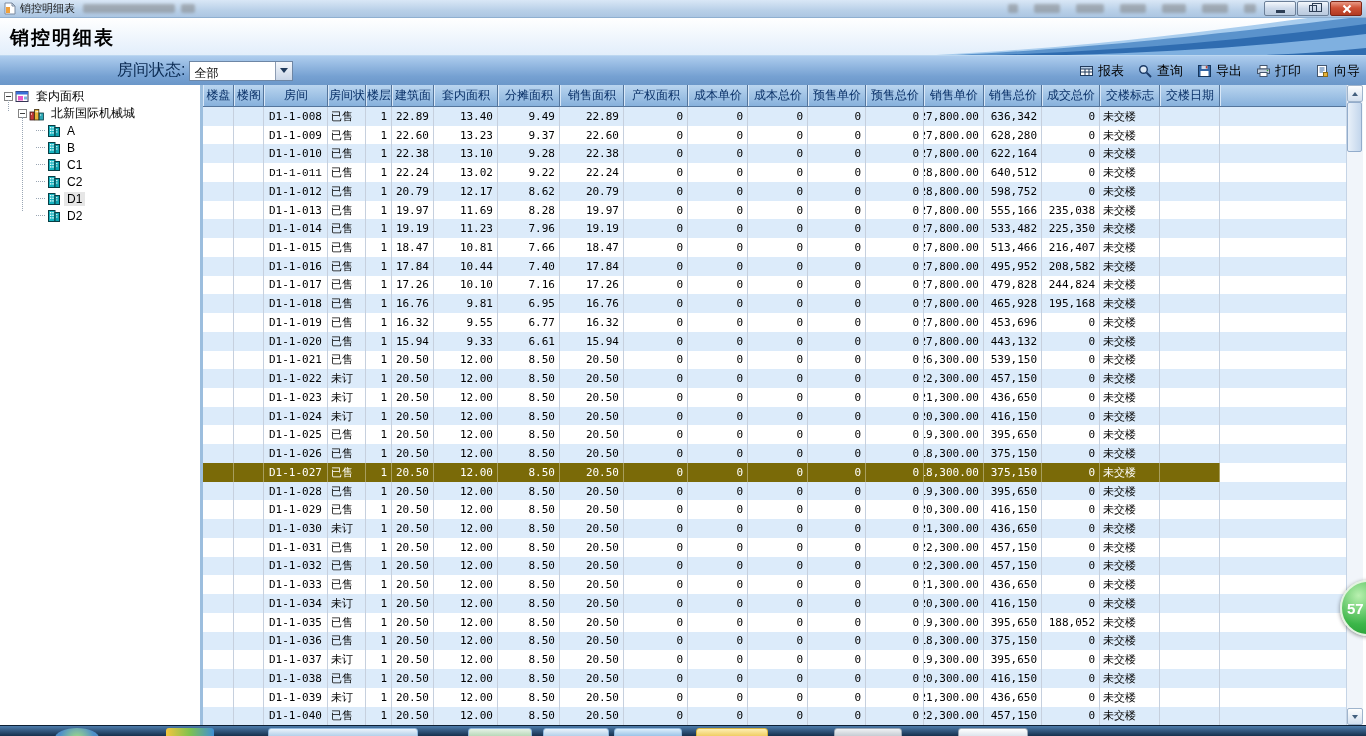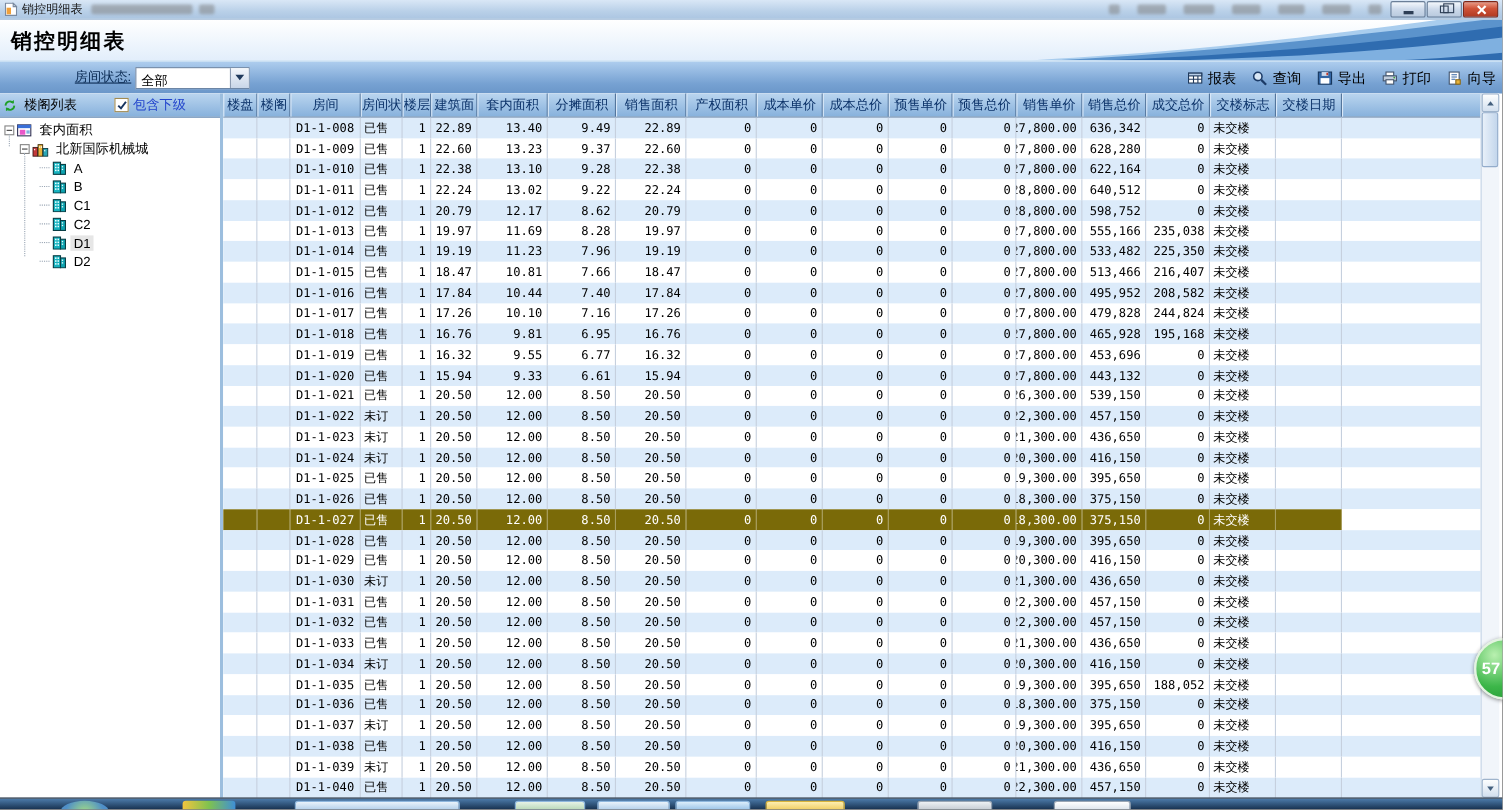--- a/index.html
+++ b/index.html
@@ -39,21 +39,21 @@
     background:linear-gradient(#ffffff,#e2eefb); overflow:hidden;
   }
   .pagetitle { position:absolute; left:10px; top:7px; font-size:19px; font-weight:bold; letter-spacing:2px; color:#000; }
   .swoosh { position:absolute; right:0; top:0; }
   
   .filterband {
     position:absolute; left:0; top:55px; width:1366px; height:30px;
     background:linear-gradient(#aecdee,#76a1d2 70%,#6b97c9);
     border-top:1px solid #bcd7f0; display:flex; align-items:center;
   }
-  .filterlabel { margin-left:68px; font-size:12px; color:#0a2a52;text-decoration:underline; }
+  .filterlabel { margin-left:117px; font-size:16px; color:#0a2a52; }
   .combo { margin-left:4px; width:104px; height:20px; background:#fff; border:1px solid #6d86a5; display:flex; position:relative; }
   .combo .val { flex:1; font-size:12px; padding:3px 0 0 4px; color:#000; }
   .combo .drop {
     width:17px; border-left:1px solid #8d9cb2;
     background:linear-gradient(#f4f7fb,#c9d6e8); display:flex; align-items:center; justify-content:center;
   }
   .combo .drop i { width:0; height:0; border-left:4px solid transparent; border-right:4px solid transparent; border-top:5px solid #203a5c; }
   .toolbar { margin-left:auto; margin-right:6px; display:flex; align-items:center; gap:14px; }
   .toolbtn { display:flex; align-items:center; gap:4px; font-size:13px; color:#000; cursor:default; }
   
@@ -237,37 +237,20 @@
             </svg>
           </span>
           <span>向导</span>
         </span>
       </div>
   </div>
 
   <div class="main">
 
     <div class="sidebar">
-      <div class="sidebar-header">
-        <span class="ticon" style="margin-left:3px">
-          <svg width="12" height="12" viewBox="0 0 12 12">
-              <path d="M2 6a4 4 0 0 1 7-2.5" fill="none" stroke="#1fa02a" stroke-width="1.6"></path>
-              <path d="M9.6 0.8 L9.6 4.2 L6.2 3.4 Z" fill="#1fa02a"></path>
-              <path d="M10 6a4 4 0 0 1-7 2.5" fill="none" stroke="#1fa02a" stroke-width="1.6"></path>
-              <path d="M2.4 11.2 L2.4 7.8 L5.8 8.6 Z" fill="#1fa02a"></path>
-            </svg>
-        </span>
-        <span class="sh-title">楼阁列表</span>
-        <span class="cbx">
-          <svg id="cbx-check" width="10" height="10" viewBox="0 0 10 10">
-              <polyline points="1.5,5 4,7.5 8.5,1.5" fill="none" stroke="#16335e" stroke-width="1.8"></polyline>
-            </svg>
-        </span>
-        <span class="include-label">包含下级</span>
-      </div>
       <div class="tree" id="tree">
           <div class="tree-row" style="padding-left: 4px;">
             <span class="expander"></span>
             <span class="ticon">
               <svg width="15" height="13" viewBox="0 0 15 13">
                 <rect x="1" y="1.5" width="12" height="10" fill="#fff" stroke="#335"></rect>
                 <rect x="1" y="1.5" width="12" height="3" fill="#3a6fd8"></rect>
                 <rect x="3" y="6" width="5" height="4.5" fill="#e957c9"></rect>
                 <rect x="9" y="6.5" width="3" height="3" fill="#7fb2e0"></rect>
               </svg>
@@ -488,21 +471,21 @@
             <div class="td ar" style="width: 60px;">27,800.00</div>
             <div class="td ar" style="width: 58px;">622,164</div>
             <div class="td ar" style="width: 58px;">0</div>
             <div class="td al" style="width: 60px;">未交楼</div>
             <div class="td ac" style="width: 60px;"></div>
             <div class="td filler"></div>
           </div>
           <div class="tr">
             <div class="td ac" style="width: 31px;"></div>
             <div class="td ac" style="width: 30px;"></div>
-            <div class="td ac" style="width: 64px;">D1-1-011</div>
+            <div class="td ac" style="width: 64px; font-family: Liberation Mono, monospace;">D1-1-011</div>
             <div class="td al" style="width: 38px;">已售</div>
             <div class="td ar" style="width: 26px;">1</div>
             <div class="td ar" style="width: 42px;">22.24</div>
             <div class="td ar" style="width: 64px;">13.02</div>
             <div class="td ar" style="width: 62px;">9.22</div>
             <div class="td ar" style="width: 64px;">22.24</div>
             <div class="td ar" style="width: 64px;">0</div>
             <div class="td ar" style="width: 60px;">0</div>
             <div class="td ar" style="width: 60px;">0</div>
             <div class="td ar" style="width: 58px;">0</div>

